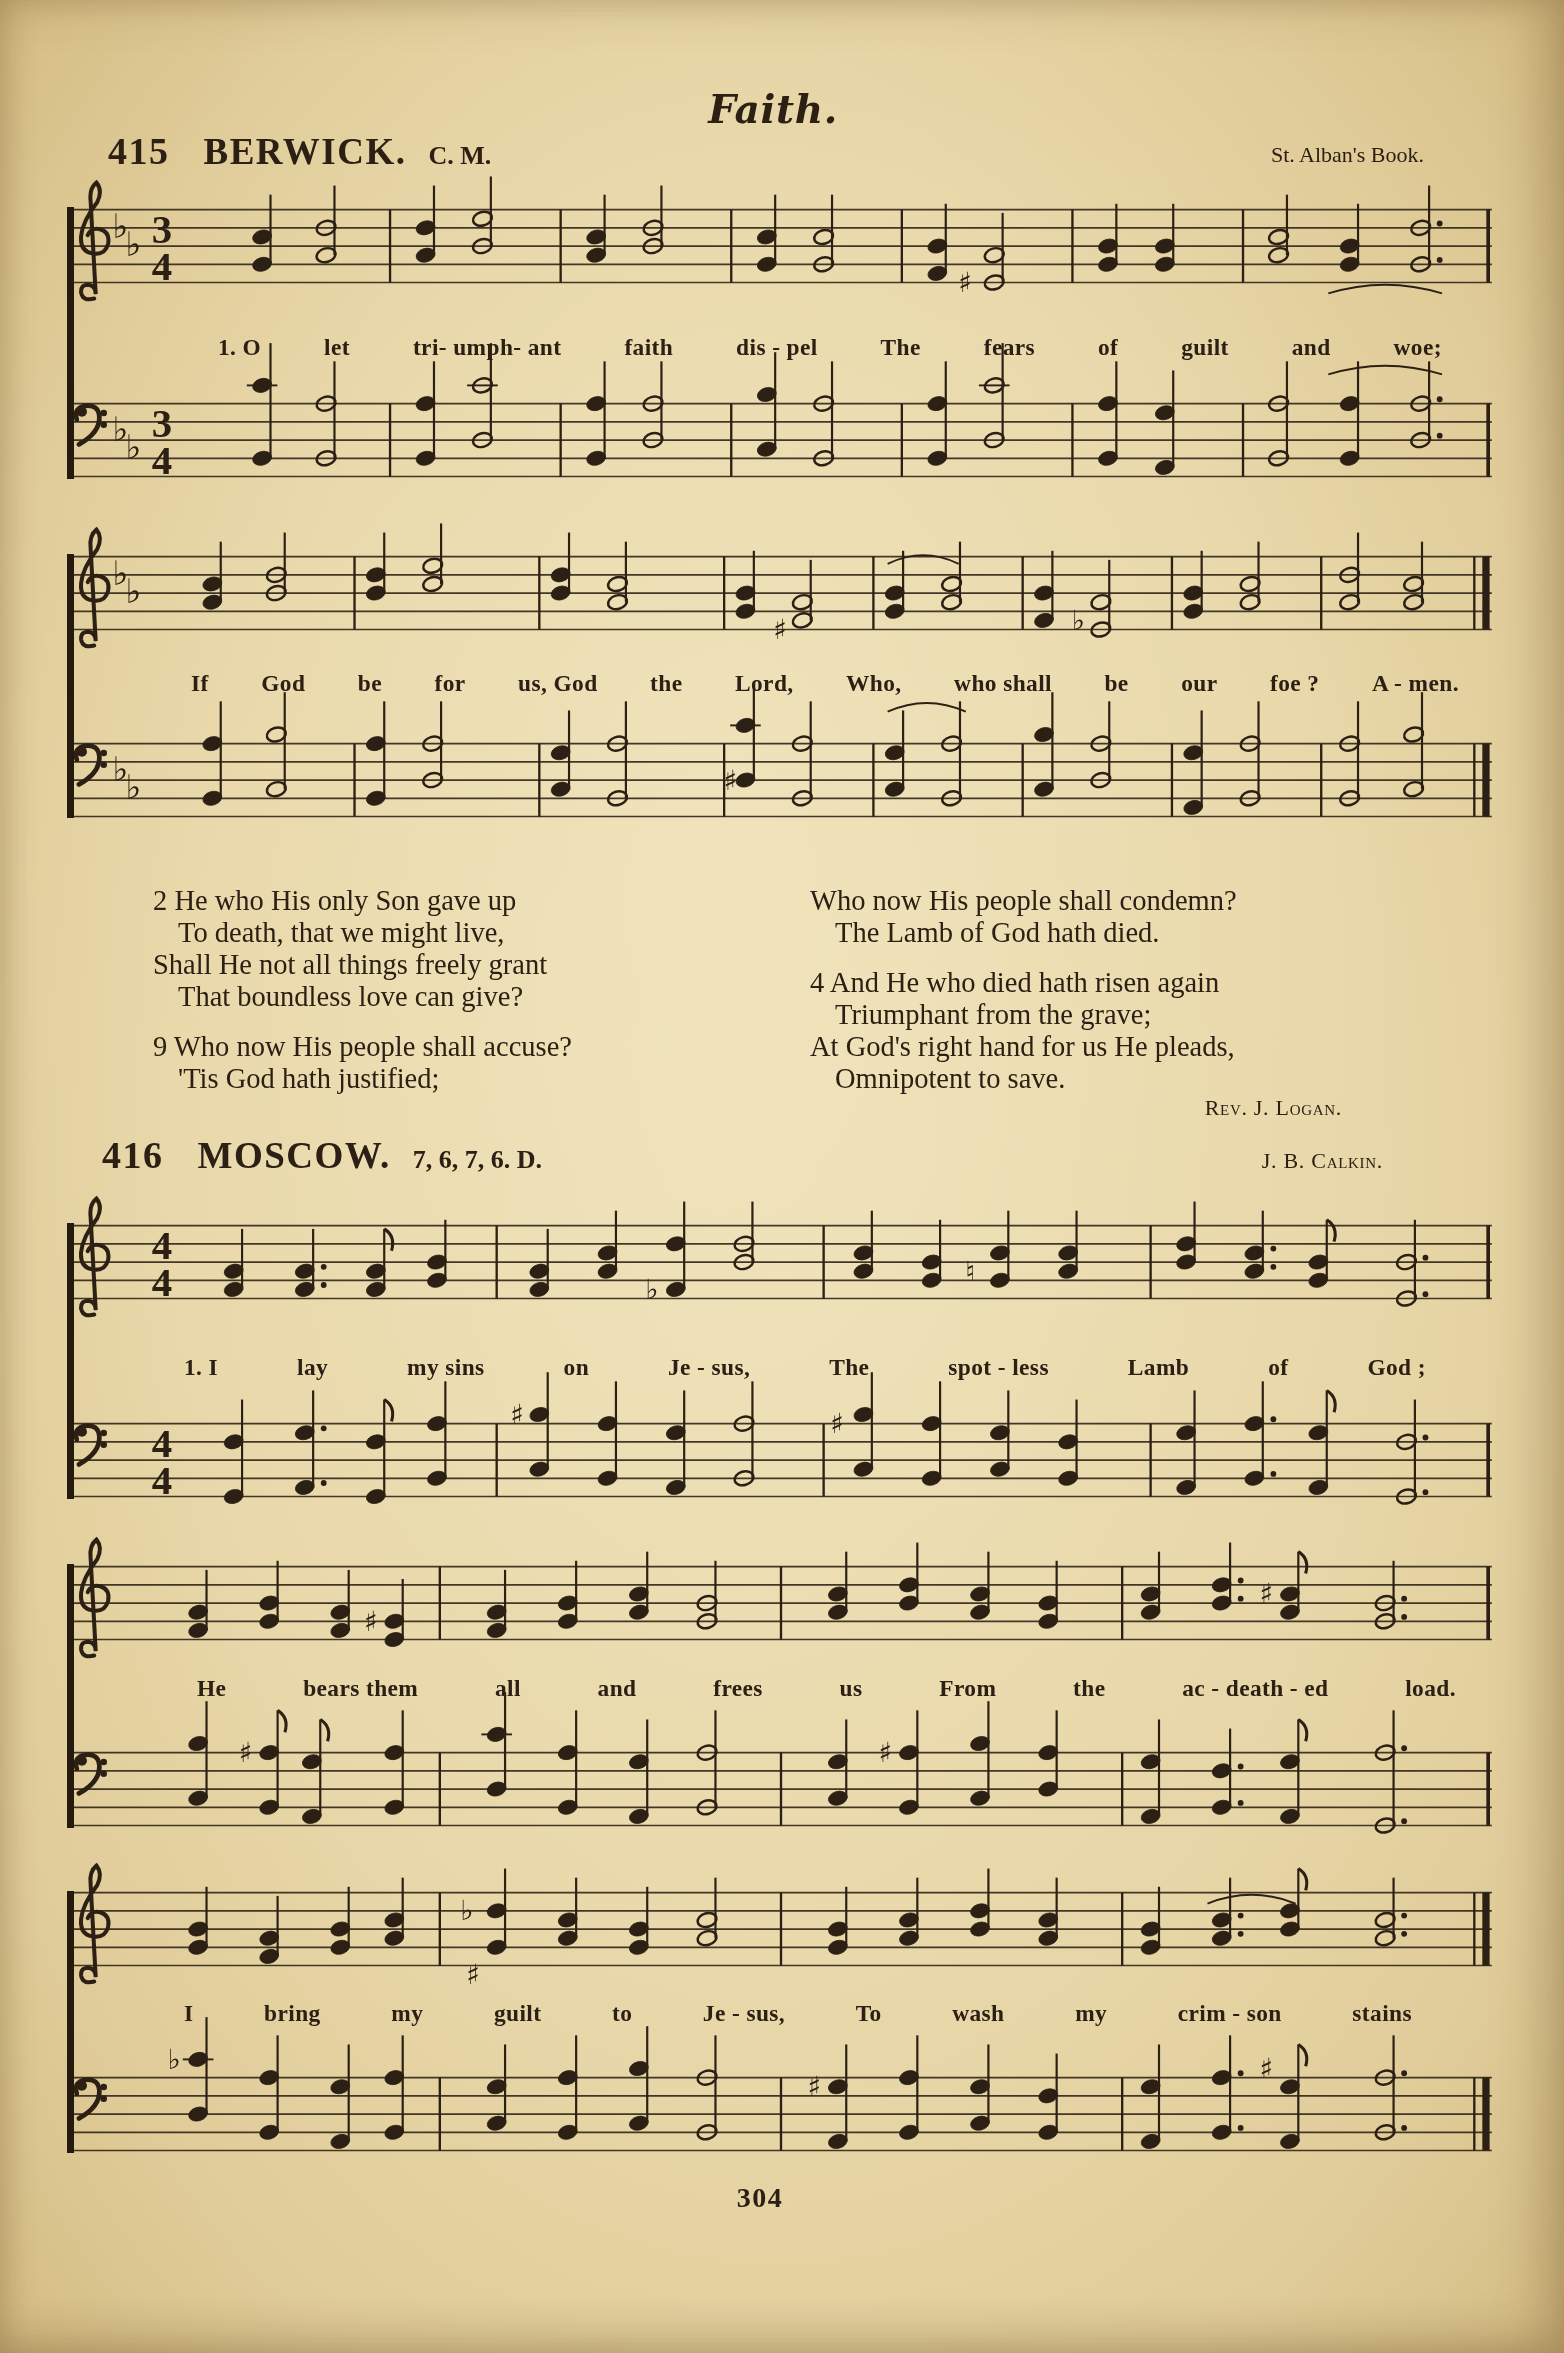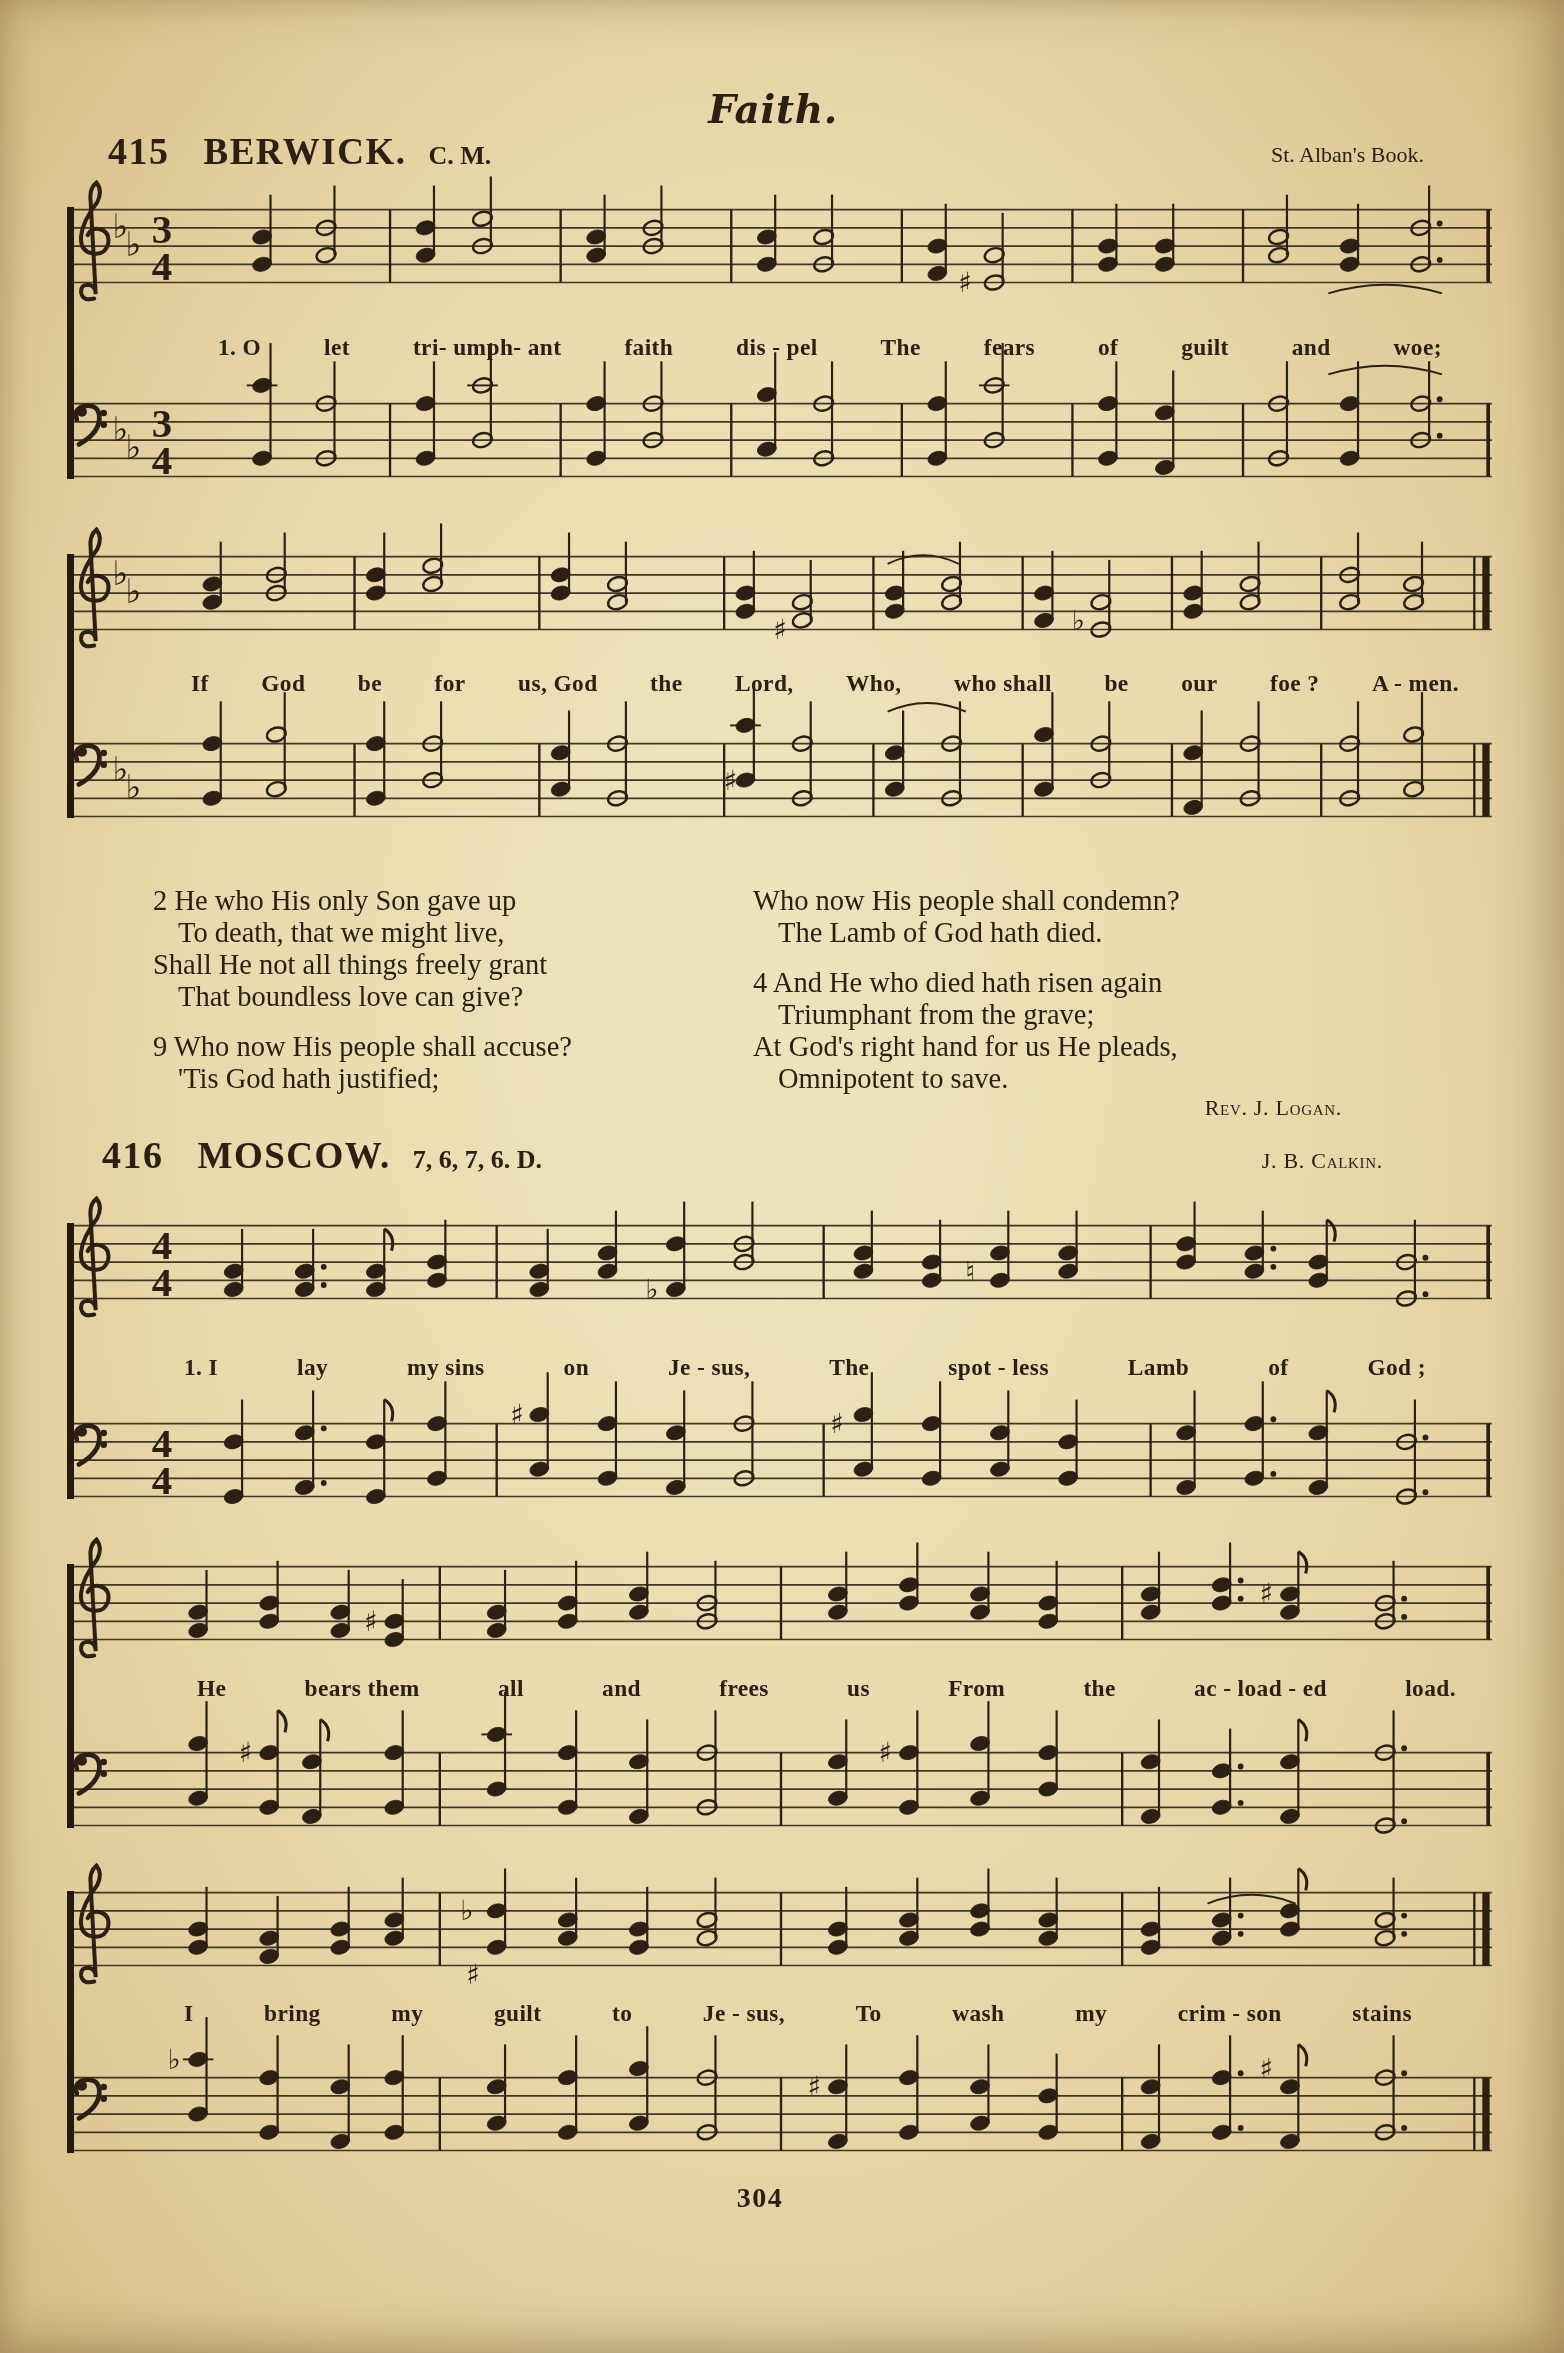--- a/index.html
+++ b/index.html
@@ -836,21 +836,21 @@
       </div>
       <div class="lyrics" style="top: 1675px; left: 181px; width: 1259px; margin-left: 16px;">
         <span>He</span>
         <span>bears them</span>
         <span>all</span>
         <span>and</span>
         <span>frees</span>
         <span>us</span>
         <span>From</span>
         <span>the</span>
-        <span>ac - load - ed</span>
+        <span>ac - death - ed</span>
         <span>load.</span>
       </div>
       <div class="lyrics" style="top: 2000px; left: 184px; width: 1228px;">
         <span>I</span>
         <span>bring</span>
         <span>my</span>
         <span>guilt</span>
         <span>to</span>
         <span>Je - sus,</span>
         <span>To</span>
@@ -863,21 +863,21 @@
 
   <div class="verse-col" id="verses-left" style="left: 153px; top: 885px;">
       <div class="vline">2 He who His only Son gave up</div>
       <div class="vline vind">To death, that we might live,</div>
       <div class="vline">Shall He not all things freely grant</div>
       <div class="vline vind">That boundless love can give?</div>
       <div class="vgap"></div>
       <div class="vline">9 Who now His people shall accuse?</div>
       <div class="vline vind">'Tis God hath justified;</div>
     </div>
-  <div class="verse-col" id="verses-right" style="left: 753px; top: 885px;">
+  <div class="verse-col" id="verses-right" style="left: 810px; top: 885px;">
       <div class="vline">Who now His people shall condemn?</div>
       <div class="vline vind">The Lamb of God hath died.</div>
       <div class="vgap"></div>
       <div class="vline">4 And He who died hath risen again</div>
       <div class="vline vind">Triumphant from the grave;</div>
       <div class="vline">At God's right hand for us He pleads,</div>
       <div class="vline vind">Omnipotent to save.</div>
     </div>
   <div class="attr" id="author-415">Rev. J. Logan.</div>
 

